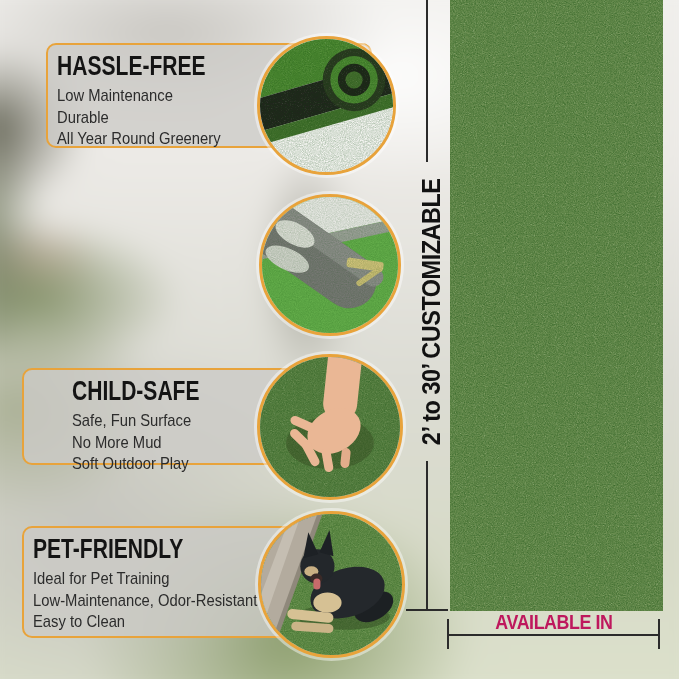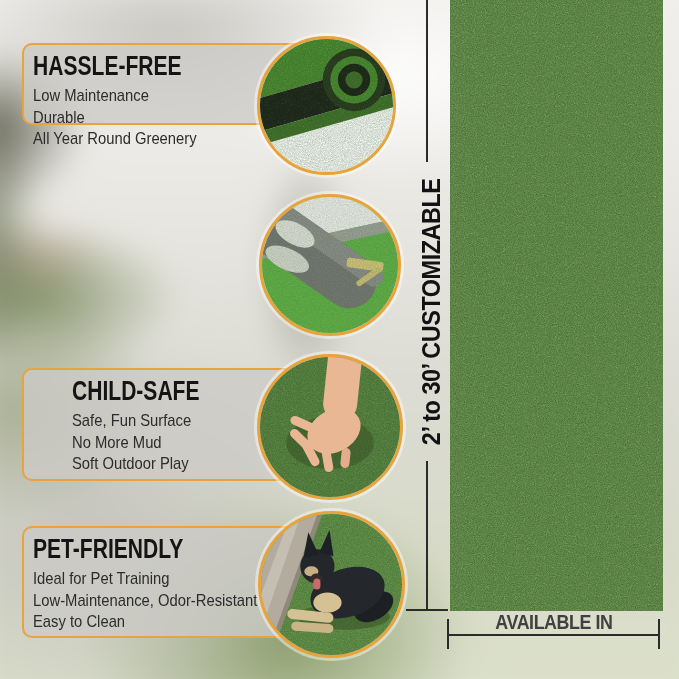--- a/index.html
+++ b/index.html
@@ -36,31 +36,31 @@
   .htick-l      { left:447px; top:619px; width:2px;  height:30px; }
   .htick-r      { left:658px; top:619px; width:2px;  height:30px; }
 
   .len-label { position:absolute; left:281px; top:295px; width:300px; height:34px;
                display:flex; align-items:center; justify-content:center;
                transform:rotate(-90deg); }
   .len-label span { font-size:26px; font-weight:700; color:#121212; white-space:nowrap;
                     transform:scaleX(0.9); letter-spacing:-0.5px; }
 
   .avail-line1, .avail-line2 { position:absolute; left:448px; width:212px; text-align:center;
-               font-weight:700; color:#404040; font-size:21px; line-height:22px; }
+               font-weight:700; color:#be185d; font-size:21px; line-height:22px; }
   .avail-line1 { top:611px; }
   .avail-line2 { top:637px; }
   .avail-line1 span, .avail-line2 span { display:inline-block; transform:scaleX(0.85); white-space:nowrap; letter-spacing:-0.5px; }
 
   
   .panel { position:absolute; left:22px; width:326px; border:2px solid #E8A33B;
            border-radius:10px; background:rgba(204,203,199,0.78); padding:6px 0 0 9px; }
-  .p1 { top:43px;  height:82px; }
+  .p1 { top:43px;  height:105px;margin-left:24px; }
   .p2 { top:203px; height:109px; }
-  .p3 { top:368px; height:113px;padding-left:48px; }
+  .p3 { top:368px; height:97px;padding-left:48px; }
   .p4 { top:526px; height:112px; }
   .f-title { font-size:27px; font-weight:700; color:#141414; line-height:30px;
              transform:scaleX(0.78); transform-origin:0 50%; white-space:nowrap; }
   .f-lines { margin-top:4px; font-size:17px; color:#2c2c2c; line-height:21.5px;
              transform:scaleX(0.87); transform-origin:0 0; white-space:nowrap; }
 
   
   .photo-circle { position:absolute; border-radius:50%; border:3px solid #E8A33B;
                   overflow:hidden; background:#dfe3d8;
                   box-shadow:0 0 0 3px rgba(255,255,255,0.45); }

